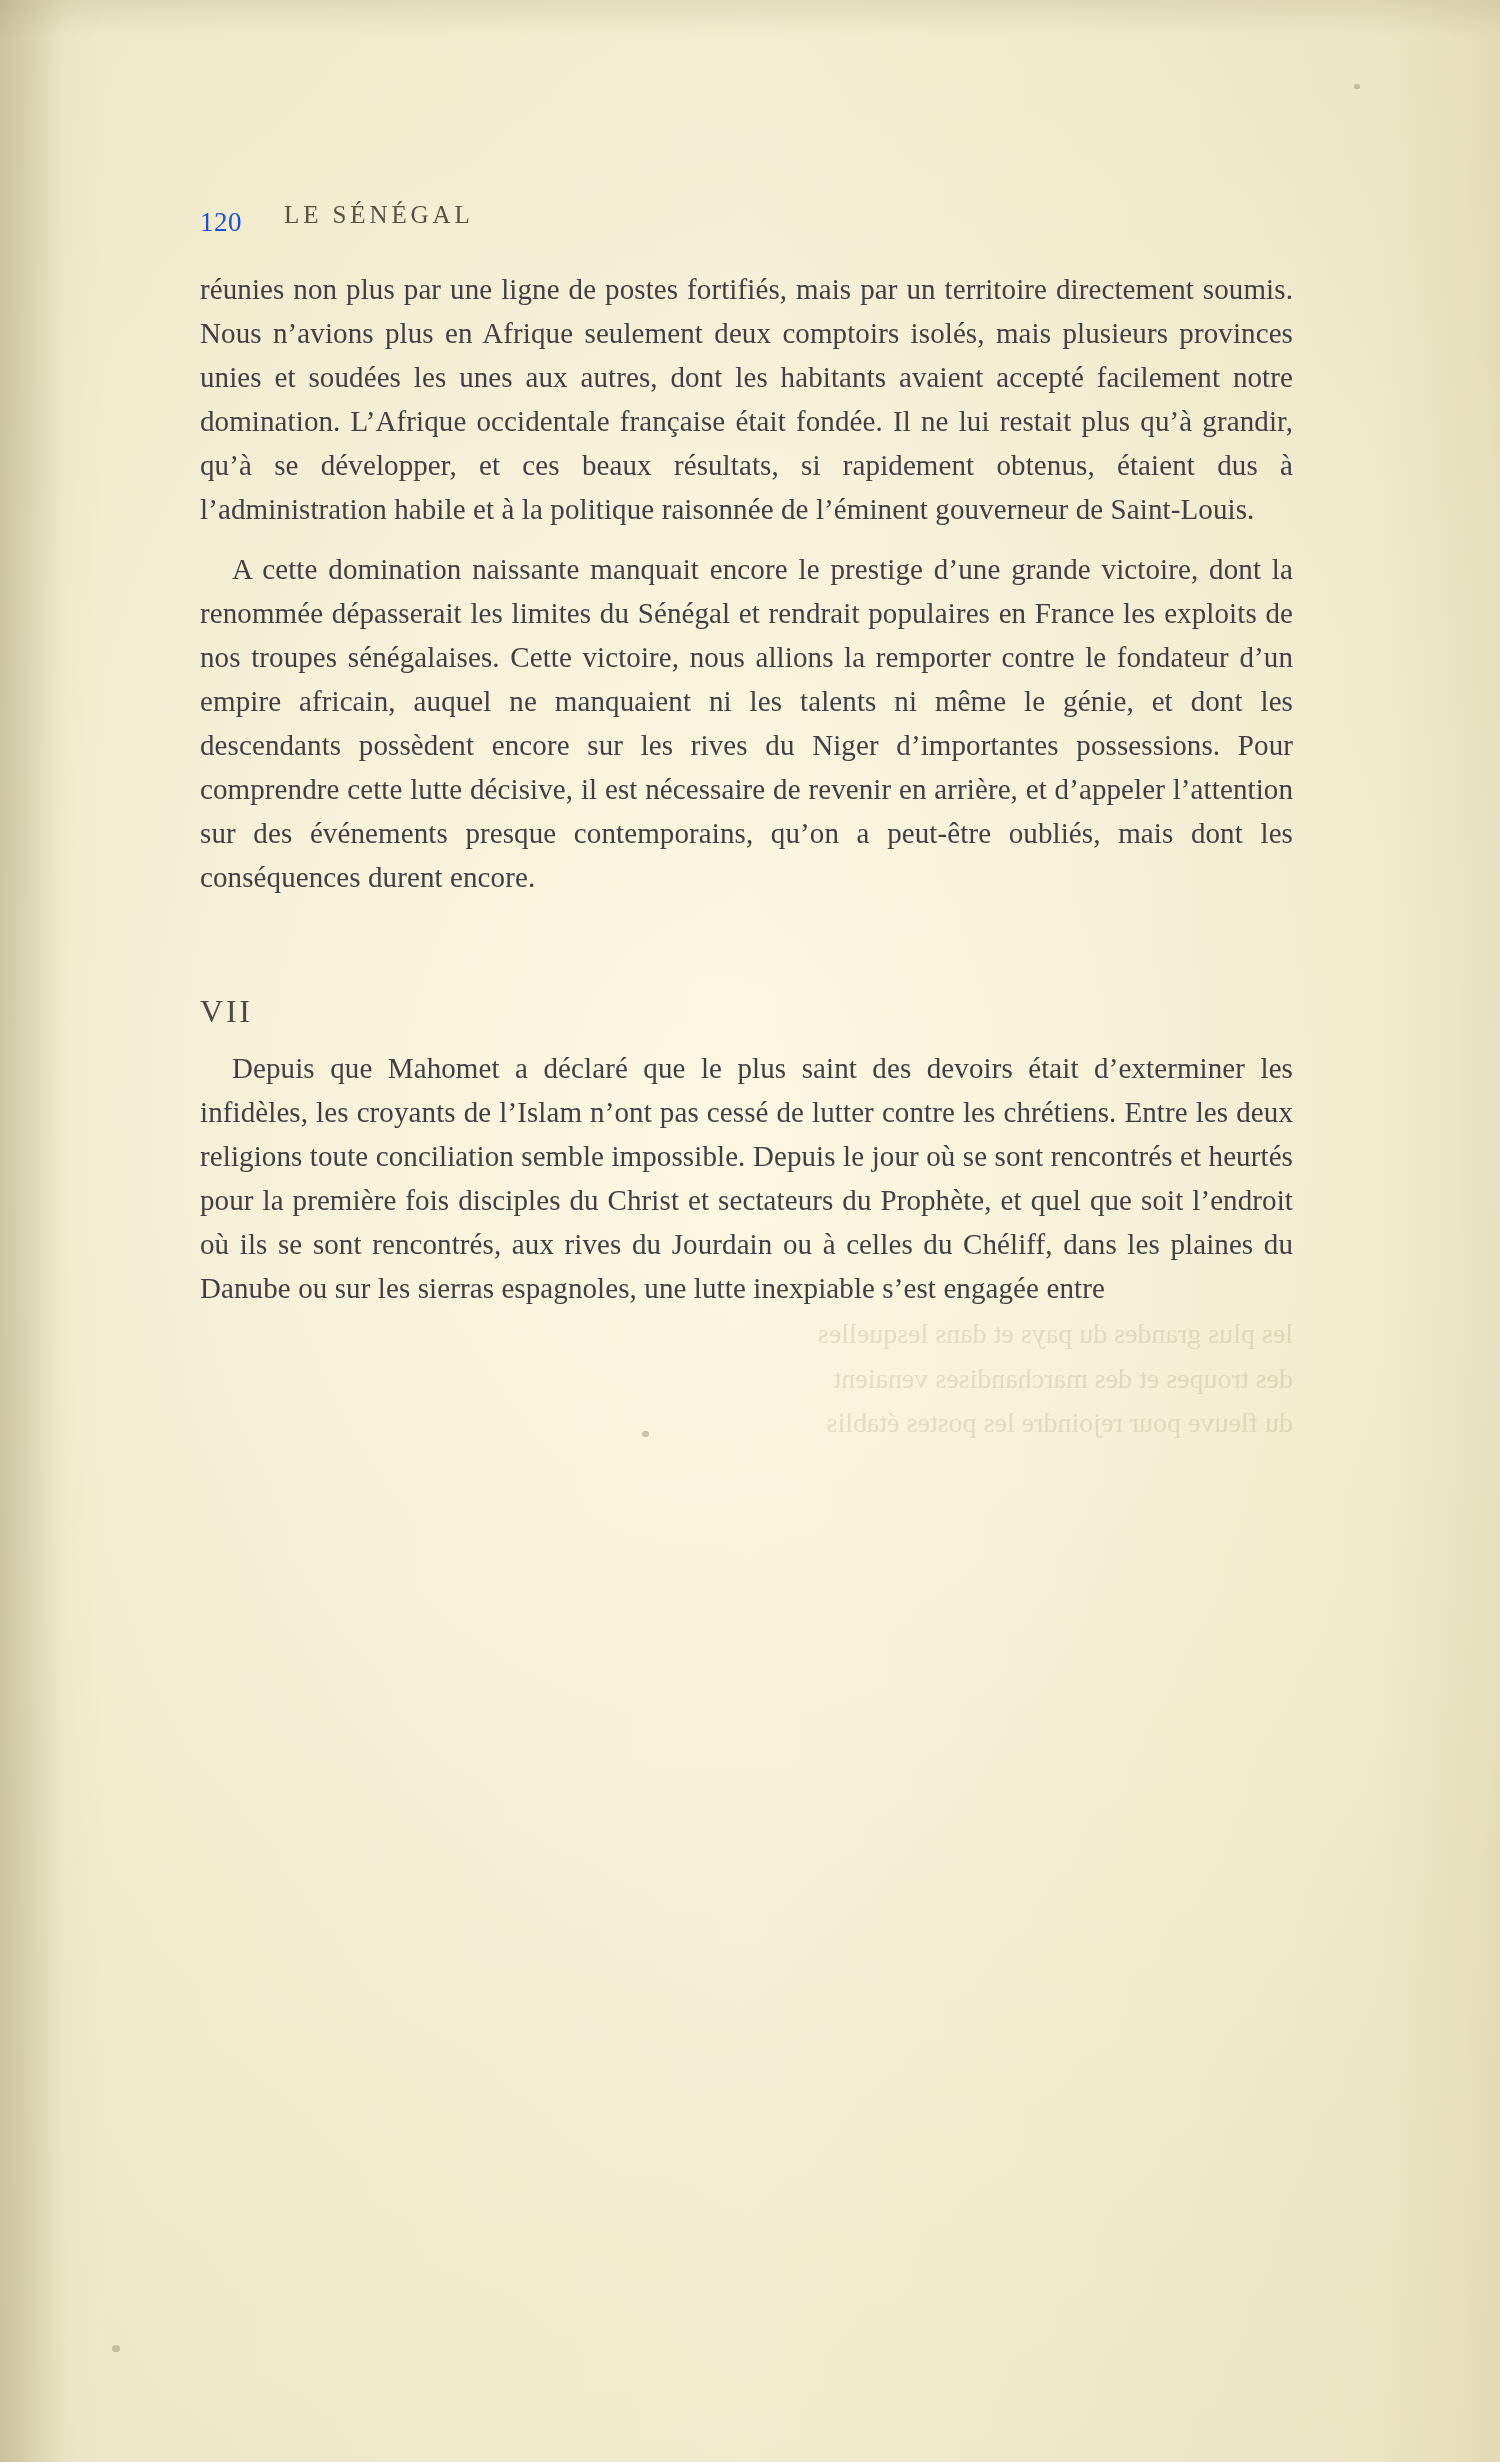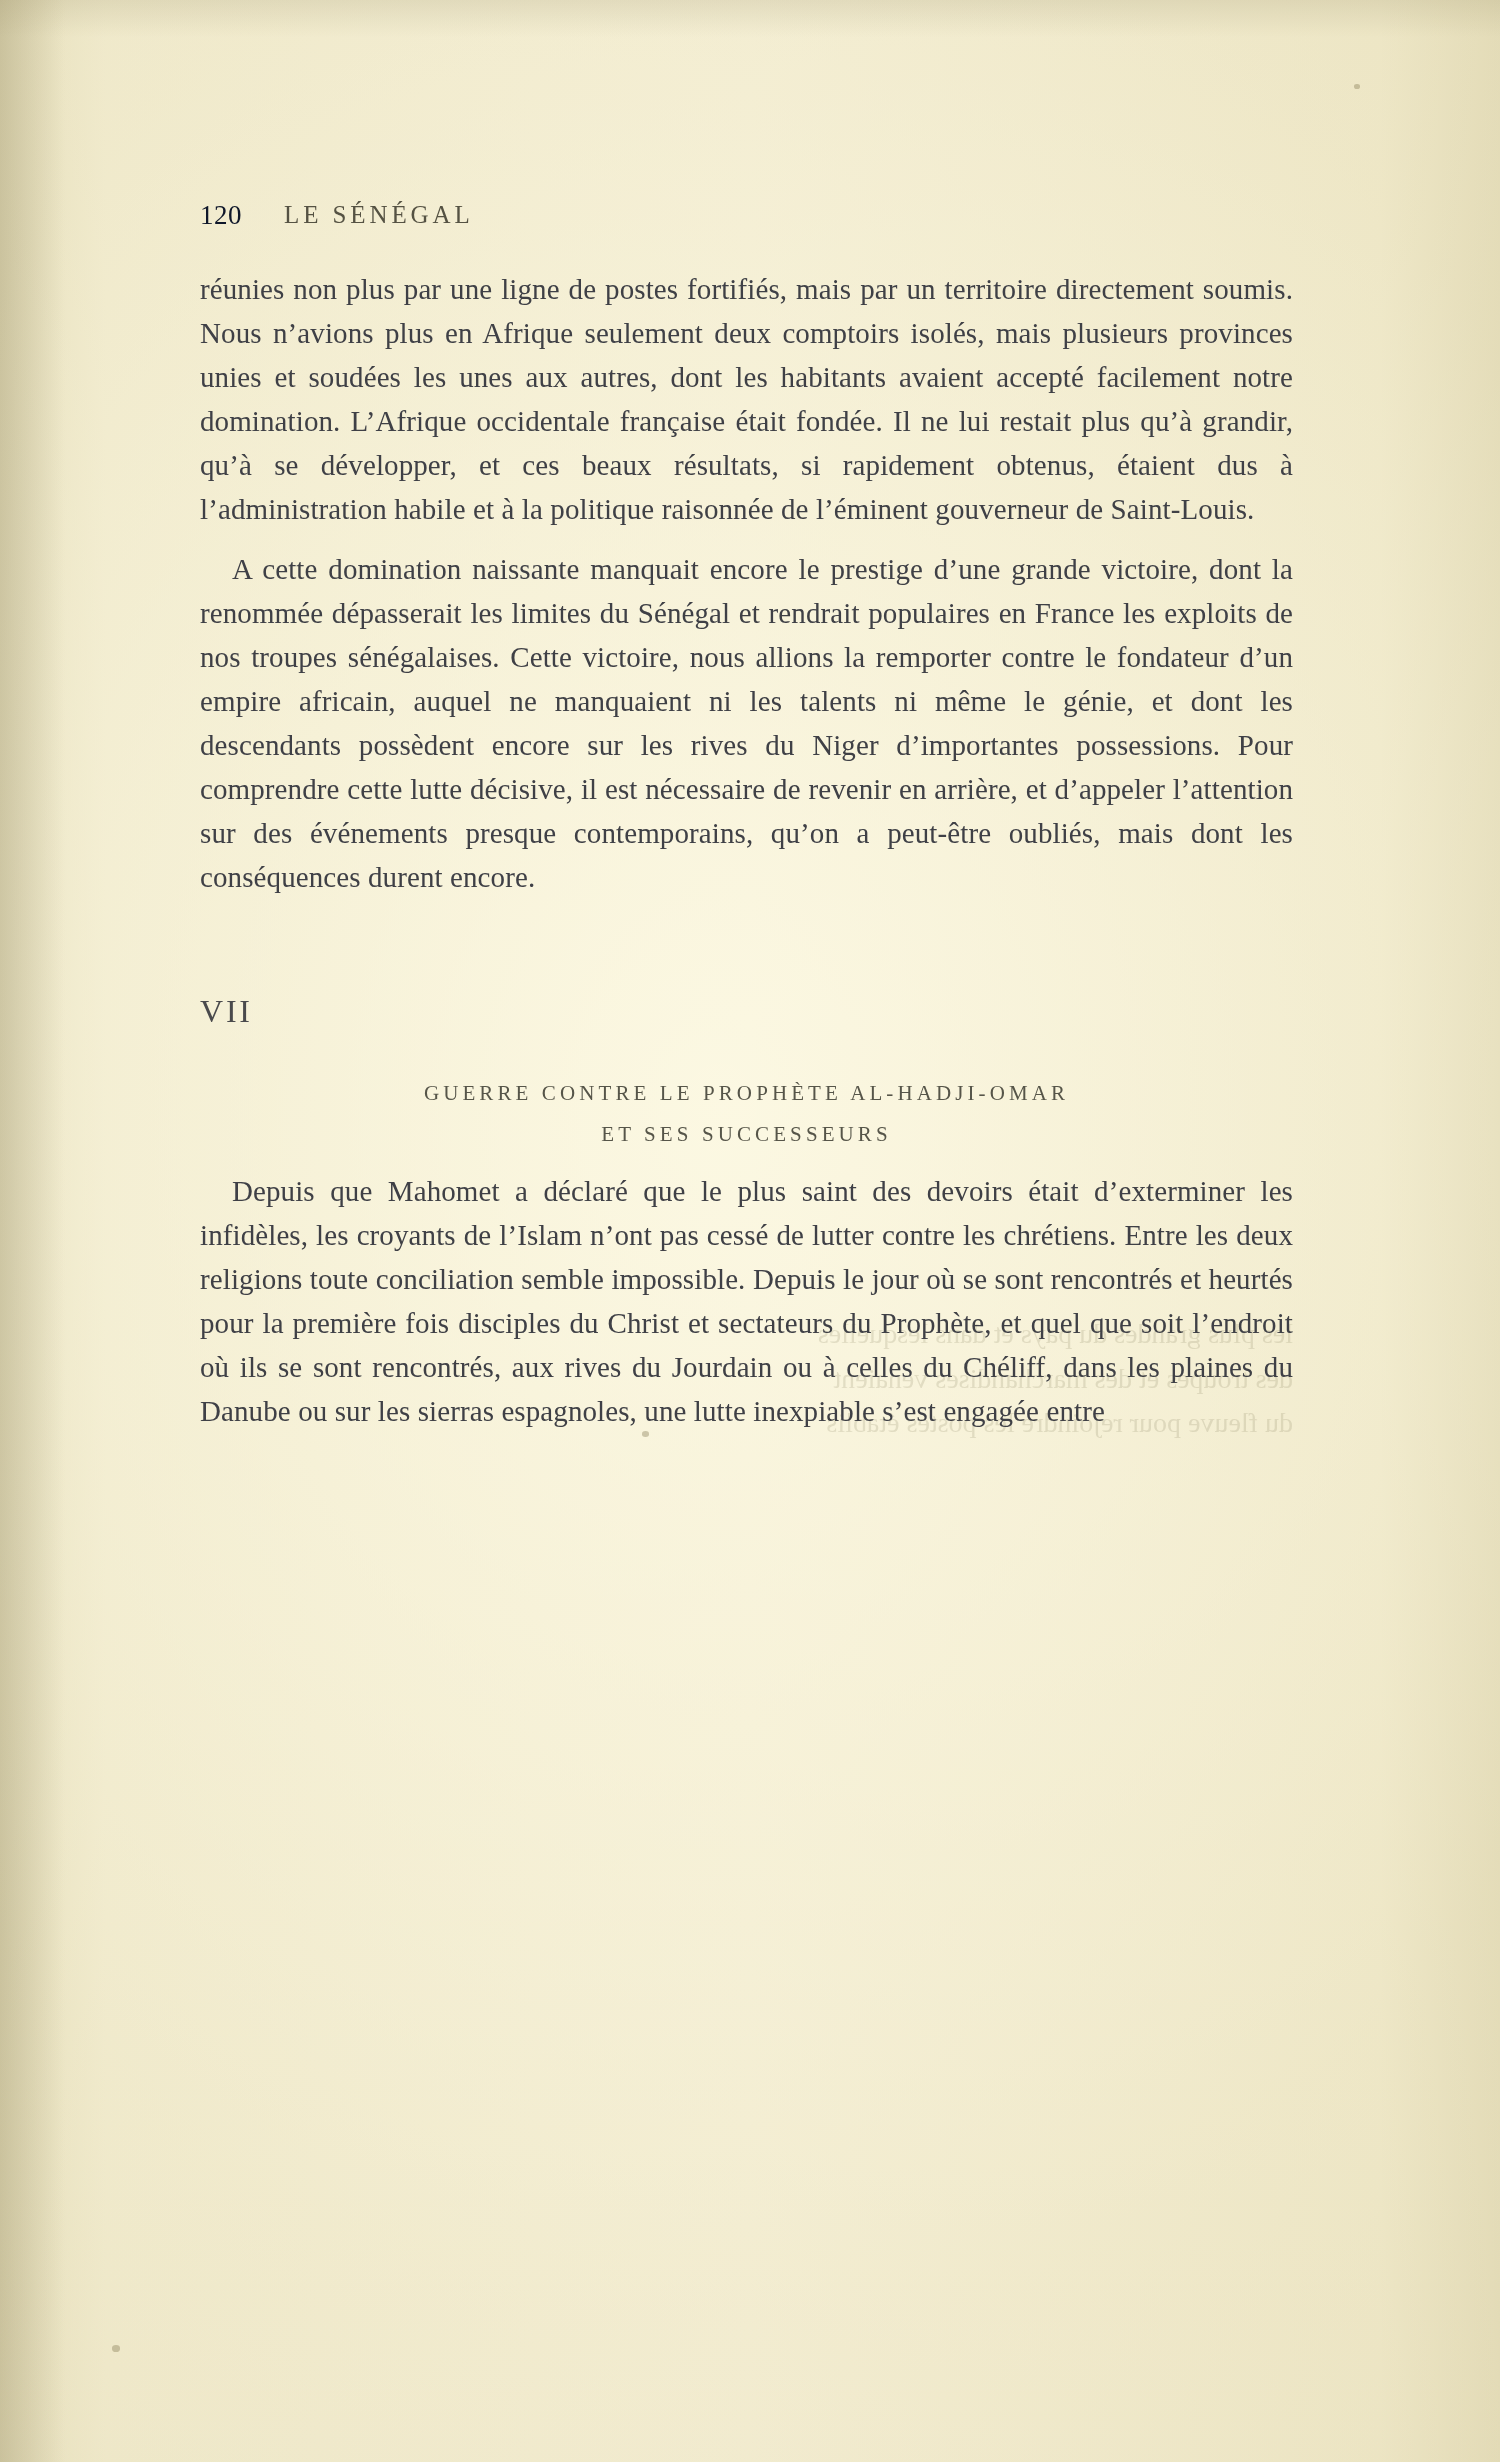--- a/index.html
+++ b/index.html
@@ -46,23 +46,23 @@
     top: 200px;
     width: 1093px;
   }
   .running-head {
     position: relative;
     height: 43px;
   }
   .folio {
     position: absolute;
     left: 0;
-    top: 0;
+    top: 7px;
     font-size: 27px;
-    color: #0f172a;
+    color: #1d4ed8;
     letter-spacing: 0.5px;
   }
   .head-title {
     position: absolute;
     left: 0;
     right: 0;
     top: 0.9px;
     text-align: left;
     font-size: 25px;
     letter-spacing: 3.9px;
@@ -141,21 +141,17 @@
     <div class="folio">120</div>
     <div class="head-title">LE SÉNÉGAL</div>
   </div>
 
   <p class="body first">réunies non plus par une ligne de postes fortifiés, mais par un territoire directement soumis. Nous n’avions plus en Afrique seulement deux comptoirs isolés, mais plusieurs provinces unies et soudées les unes aux autres, dont les habitants avaient accepté facilement notre domination. L’Afrique occidentale française était fondée. Il ne lui restait plus qu’à grandir, qu’à se développer, et ces beaux résultats, si rapidement obtenus, étaient dus à l’administration habile et à la politique raisonnée de l’éminent gouverneur de Saint-Louis.</p>
 
   <p class="body indent">A cette domination naissante manquait encore le prestige d’une grande victoire, dont la renommée dépasserait les limites du Sénégal et rendrait populaires en France les exploits de nos troupes sénégalaises. Cette victoire, nous allions la remporter contre le fondateur d’un empire africain, auquel ne manquaient ni les talents ni même le génie, et dont les descendants possèdent encore sur les rives du Niger d’importantes possessions. Pour comprendre cette lutte décisive, il est nécessaire de revenir en arrière, et d’appeler l’attention sur des événements presque contemporains, qu’on a peut-être oubliés, mais dont les conséquences durent encore.</p>
 
   <div class="sec-num">VII</div>
 
-  <div class="sec-sub">
-    <span>GUERRE CONTRE LE PROPHÈTE AL-HADJI-OMAR</span>
-    <span class="line2">ET SES SUCCESSEURS</span>
-  </div>
 
   <p class="body indent post-sub">Depuis que Mahomet a déclaré que le plus saint des devoirs était d’exterminer les infidèles, les croyants de l’Islam n’ont pas cessé de lutter contre les chrétiens. Entre les deux religions toute conciliation semble impossible. Depuis le jour où se sont rencontrés et heurtés pour la première fois disciples du Christ et sectateurs du Prophète, et quel que soit l’endroit où ils se sont rencontrés, aux rives du Jourdain ou à celles du Chéliff, dans les plaines du Danube ou sur les sierras espagnoles, une lutte inexpiable s’est engagée entre</p>
 
 </div>
 
 
 </body></html>

